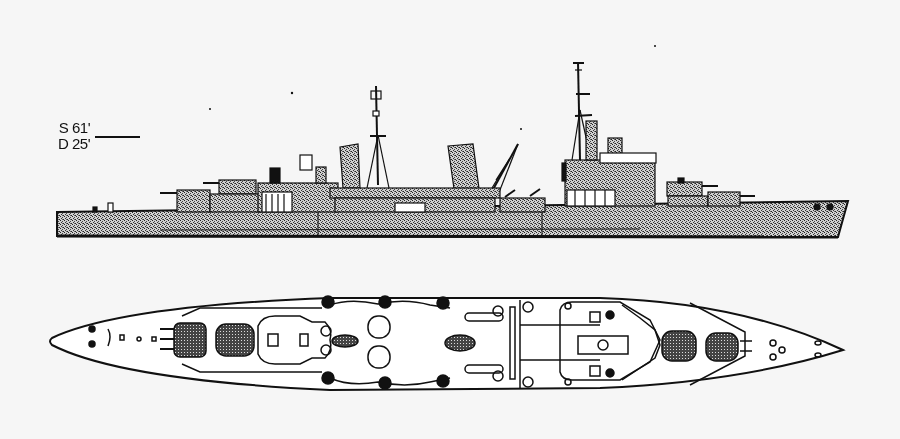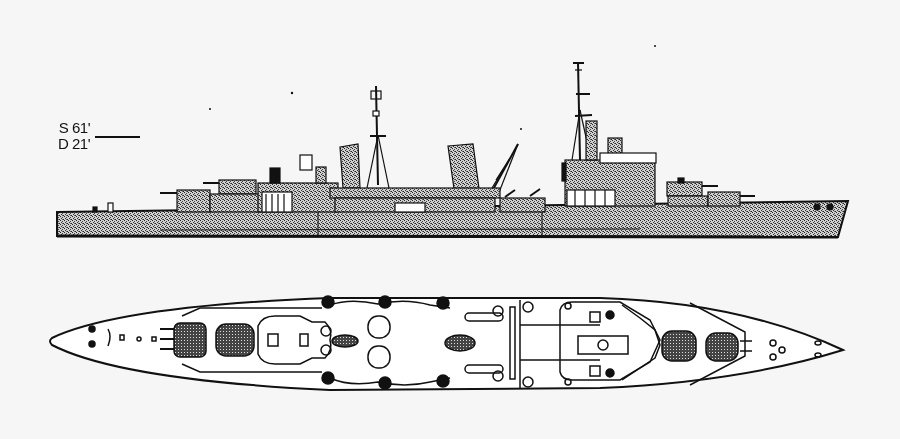--- a/index.html
+++ b/index.html
@@ -20,21 +20,21 @@
     .scale-label div { height: 16px; }
     .scale-bar {
       position: absolute; left: 95px; top: 136px; width: 45px; height: 2px; background: #111;
     }
   </style>
 </head>
 <body>
 
 <div class="scale-label">
   <div>S 61'</div>
-  <div>D 21'</div>
+  <div>D 25'</div>
 </div>
 <div class="scale-bar"></div>
 
 <svg class="canvas" viewBox="0 0 900 439" xmlns="http://www.w3.org/2000/svg">
   <defs>
     <pattern id="stipple" width="4" height="4" patternUnits="userSpaceOnUse">
       <rect width="4" height="4" fill="#cfcfcf"></rect>
       <rect x="0" y="0" width="1" height="1" fill="#222"></rect>
       <rect x="2" y="1" width="1" height="1" fill="#444"></rect>
       <rect x="1" y="2" width="1" height="1" fill="#333"></rect>

